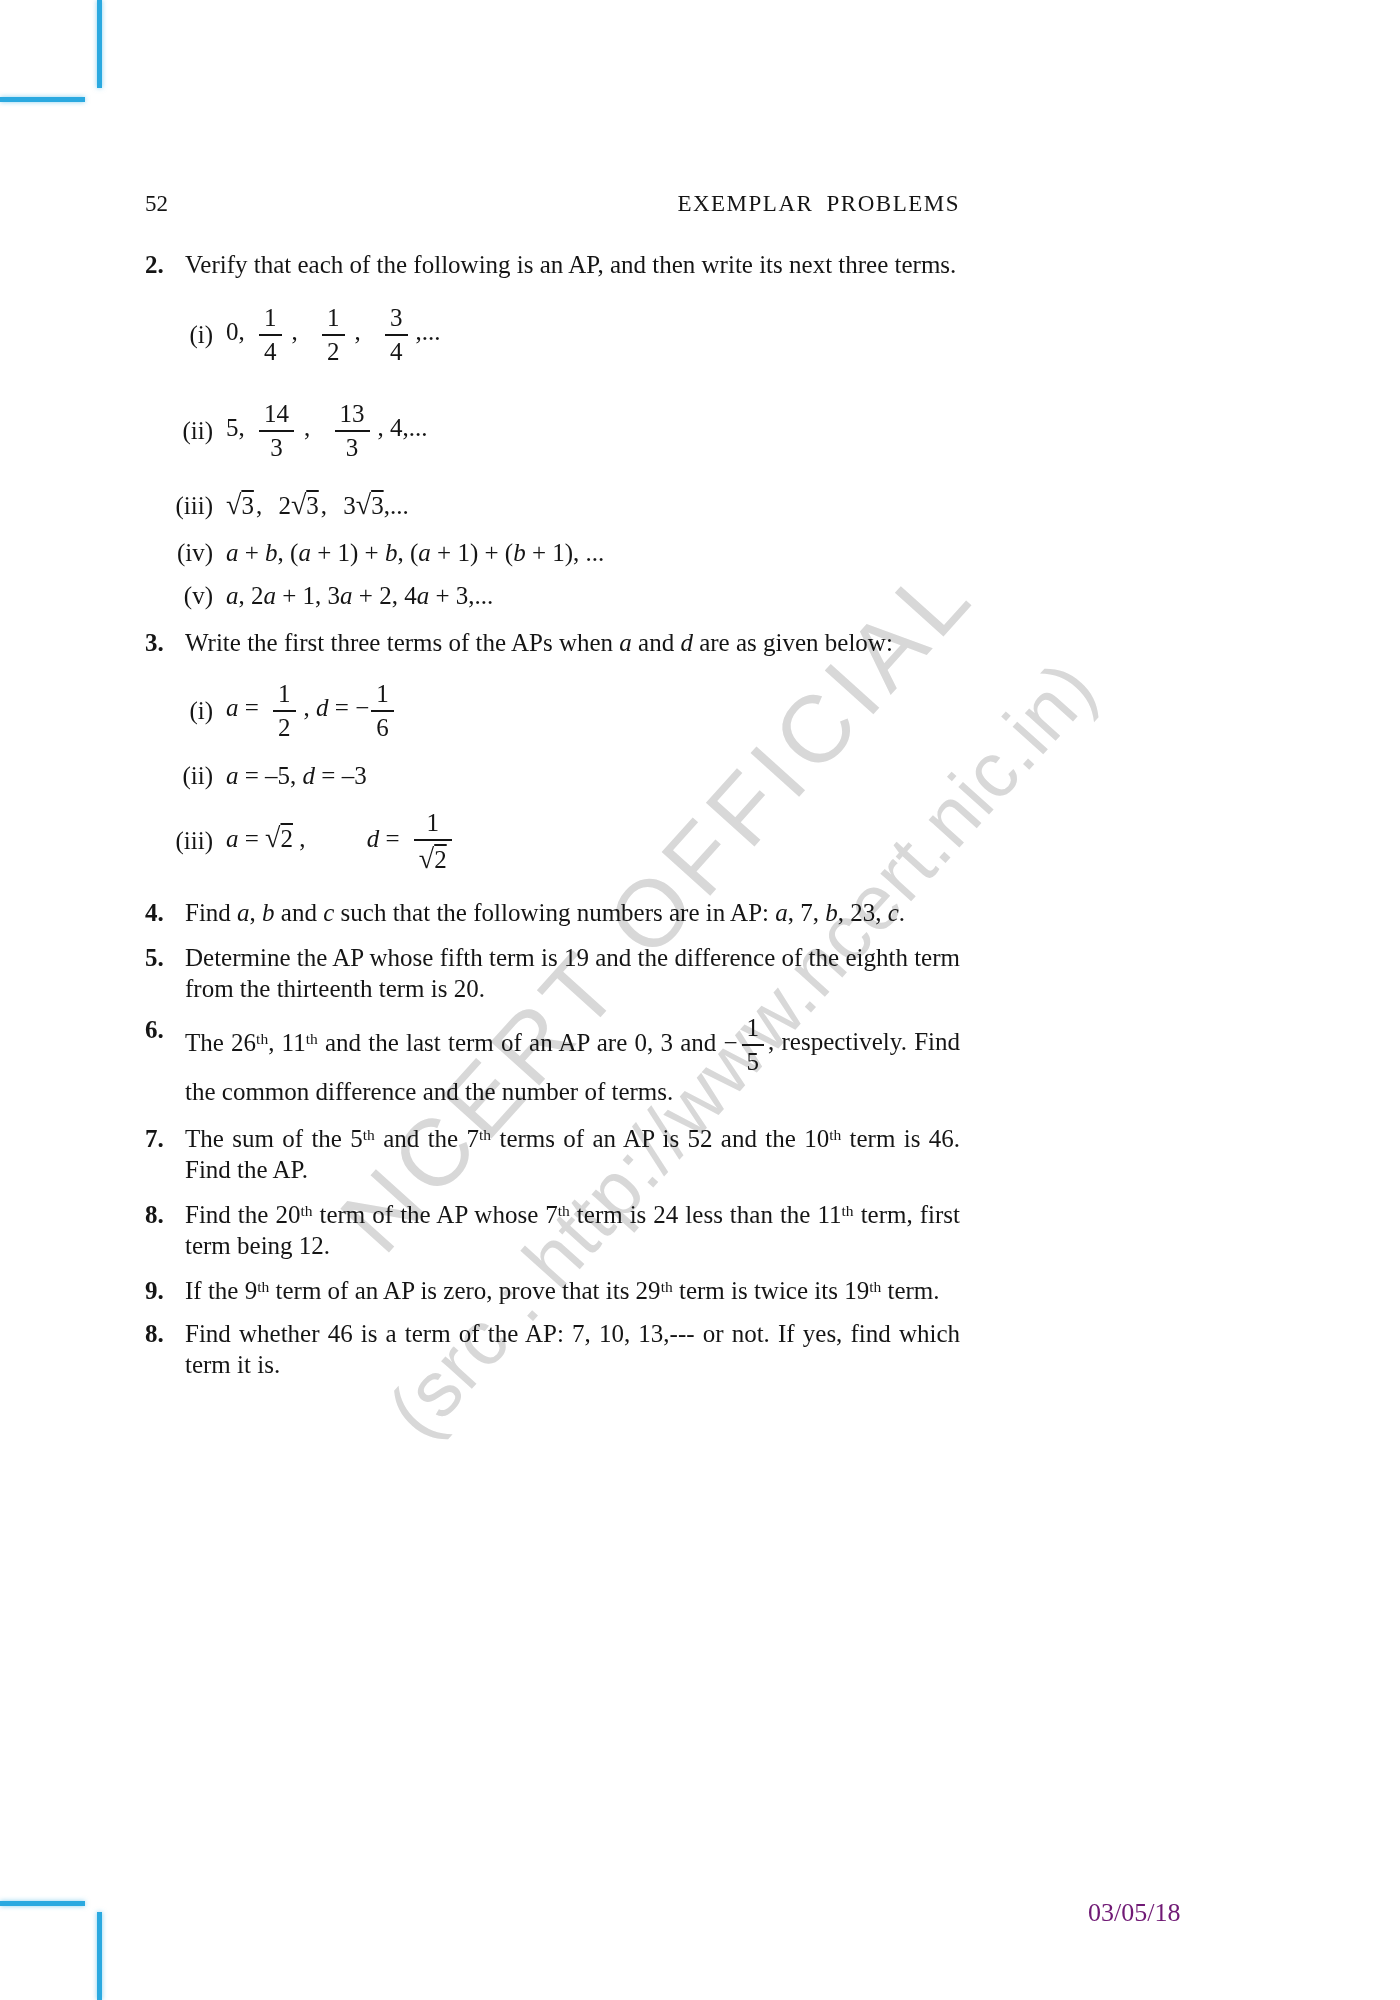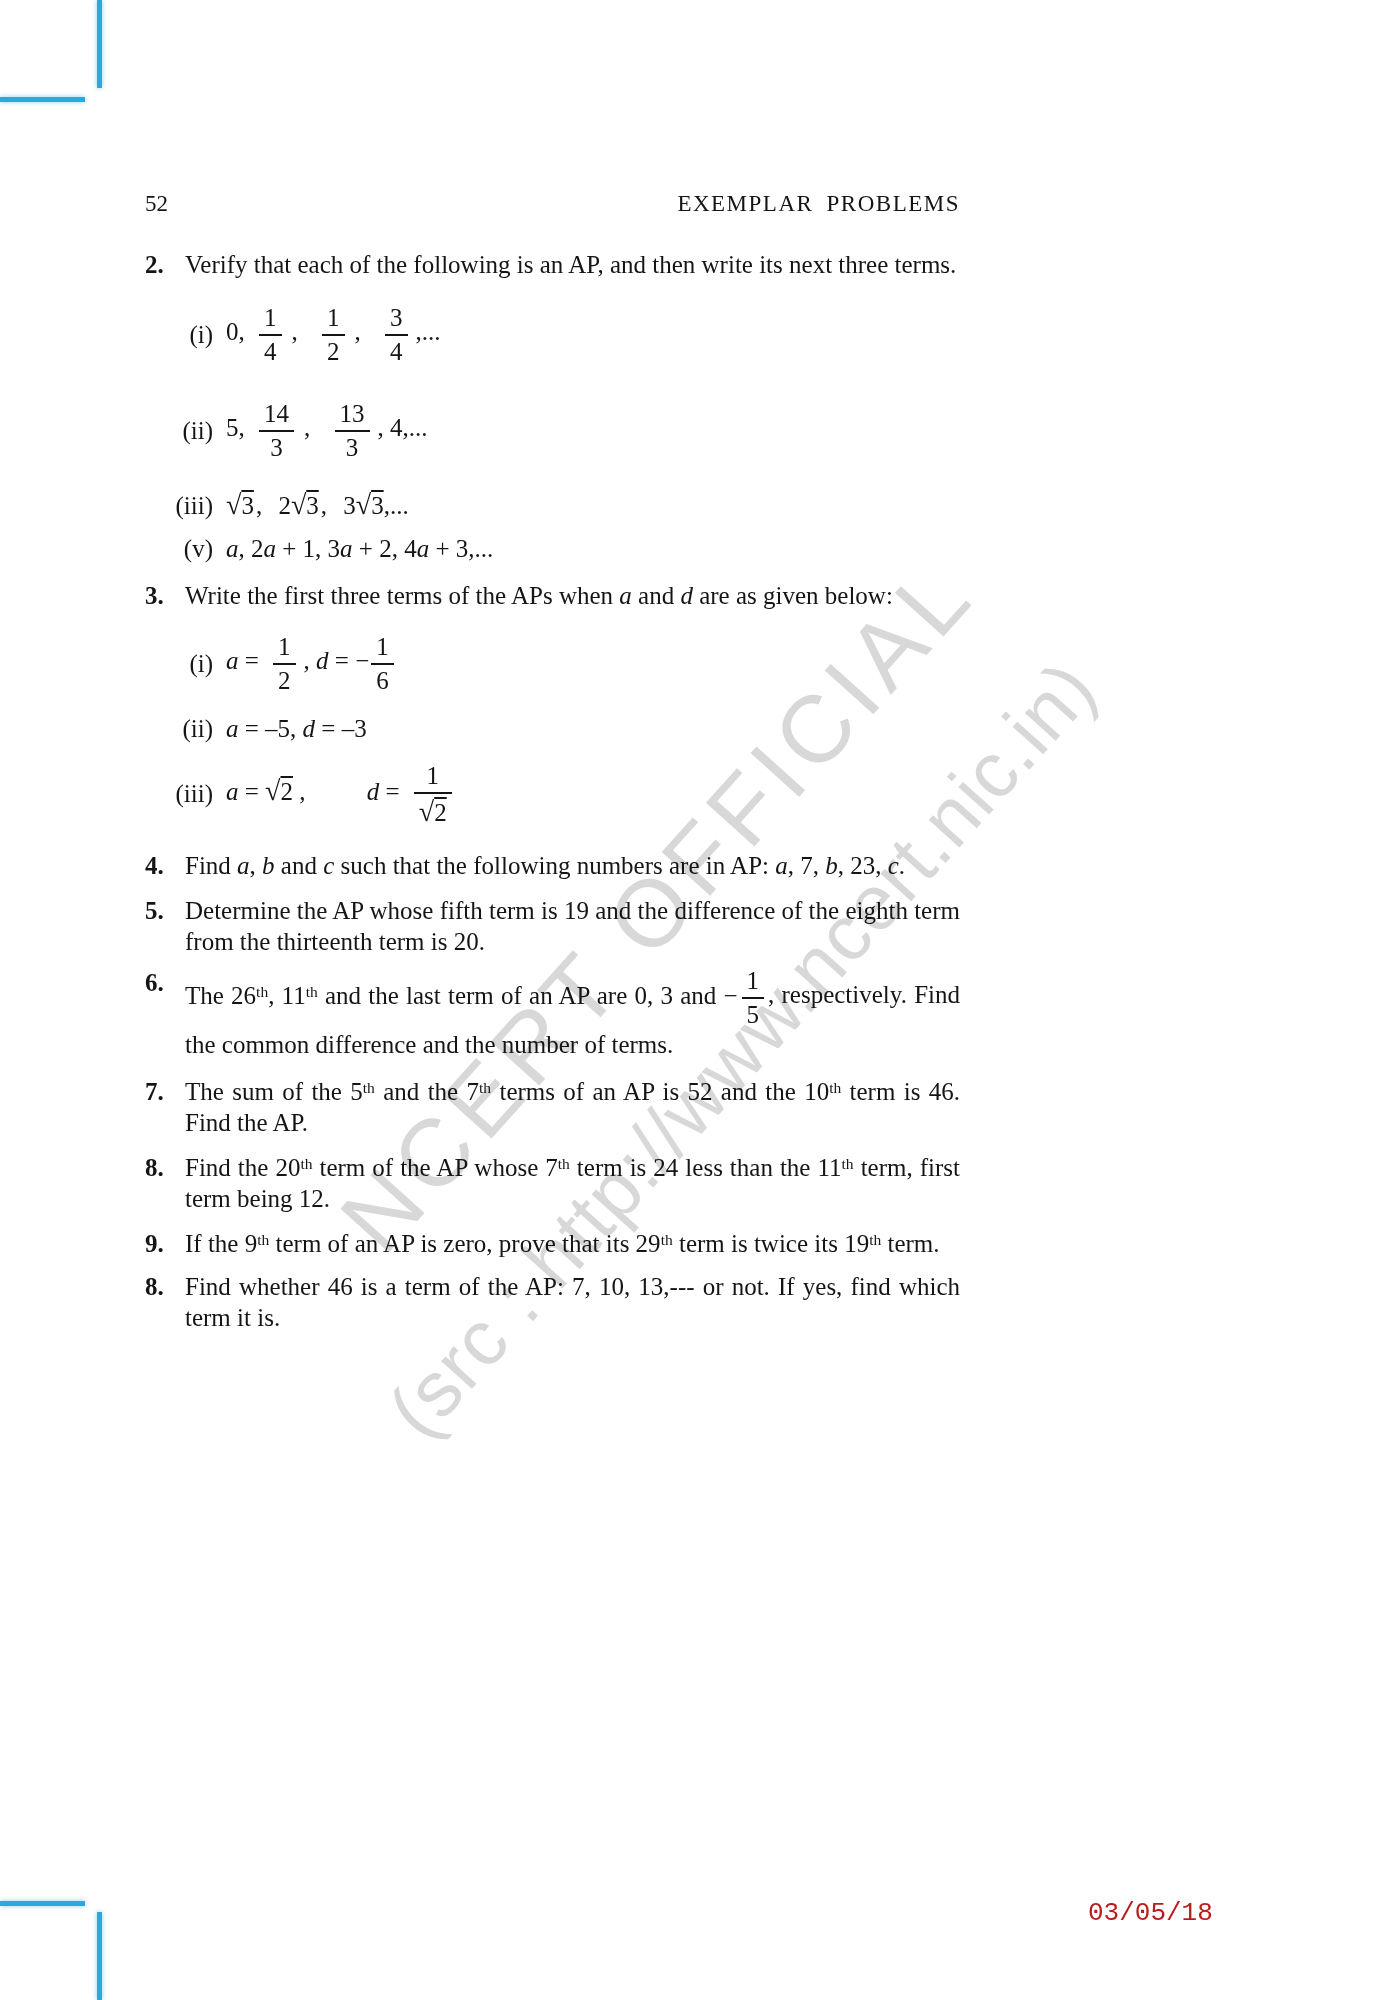--- a/index.html
+++ b/index.html
@@ -45,21 +45,21 @@
 
   .sqrt{white-space:nowrap;}
   .rsign{font-size:1.12em;}
   .rad{text-decoration:overline;}
   .sep{margin:0 10px 0 2px;}
   .dpart{margin-left:55px;}
 
   sup{font-size:.62em;line-height:0;vertical-align:baseline;position:relative;top:-.45em;}
 
   .footer-date{position:absolute;left:1088px;top:1898px;z-index:1;
-               font-family:Liberation Mono, monospace;font-size:26px;color:#b91c1c;}
+               font-family:Liberation Serif, serif;font-size:26px;color:#701a75;}
 </style>
 </head>
 <body>
 
 <div class="page">
 
   <div class="crop tl-v"></div>
   <div class="crop tl-h"></div>
   <div class="crop bl-h"></div>
   <div class="crop bl-v"></div>
@@ -102,20 +102,24 @@
 
     <div class="subitem" style="margin-top:28px">
       <span class="slabel">(iii)</span>
       <div class="scontent">
         <span class="sqrt"><span></span><span class="rsign">√</span><span class="rad">3</span></span><span class="sep">,</span>
         <span class="sqrt"><span>2</span><span class="rsign">√</span><span class="rad">3</span></span><span class="sep">,</span>
         <span class="sqrt"><span>3</span><span class="rsign">√</span><span class="rad">3</span></span><span>,...</span>
       </div>
     </div>
 
+    <div class="subitem" style="margin-top:16px">
+      <span class="slabel">(iv)</span>
+      <div class="scontent"><i>a</i> + <i>b</i>, (<i>a</i> + 1) + <i>b</i>, (<i>a</i> + 1) + (<i>b</i> + 1), ...</div>
+    </div>
 
     <div class="subitem" style="margin-top:12px">
       <span class="slabel">(v)</span>
       <div class="scontent"><i>a</i>, 2<i>a</i> + 1, 3<i>a</i> + 2, 4<i>a</i> + 3,...</div>
     </div>
 
     <div class="prob" style="margin-top:16px">
       <span class="pnum">3.</span>
       <div class="ptext nowrap">Write the first three terms of the APs when <i>a</i> and <i>d</i> are as given below:</div>
     </div>

